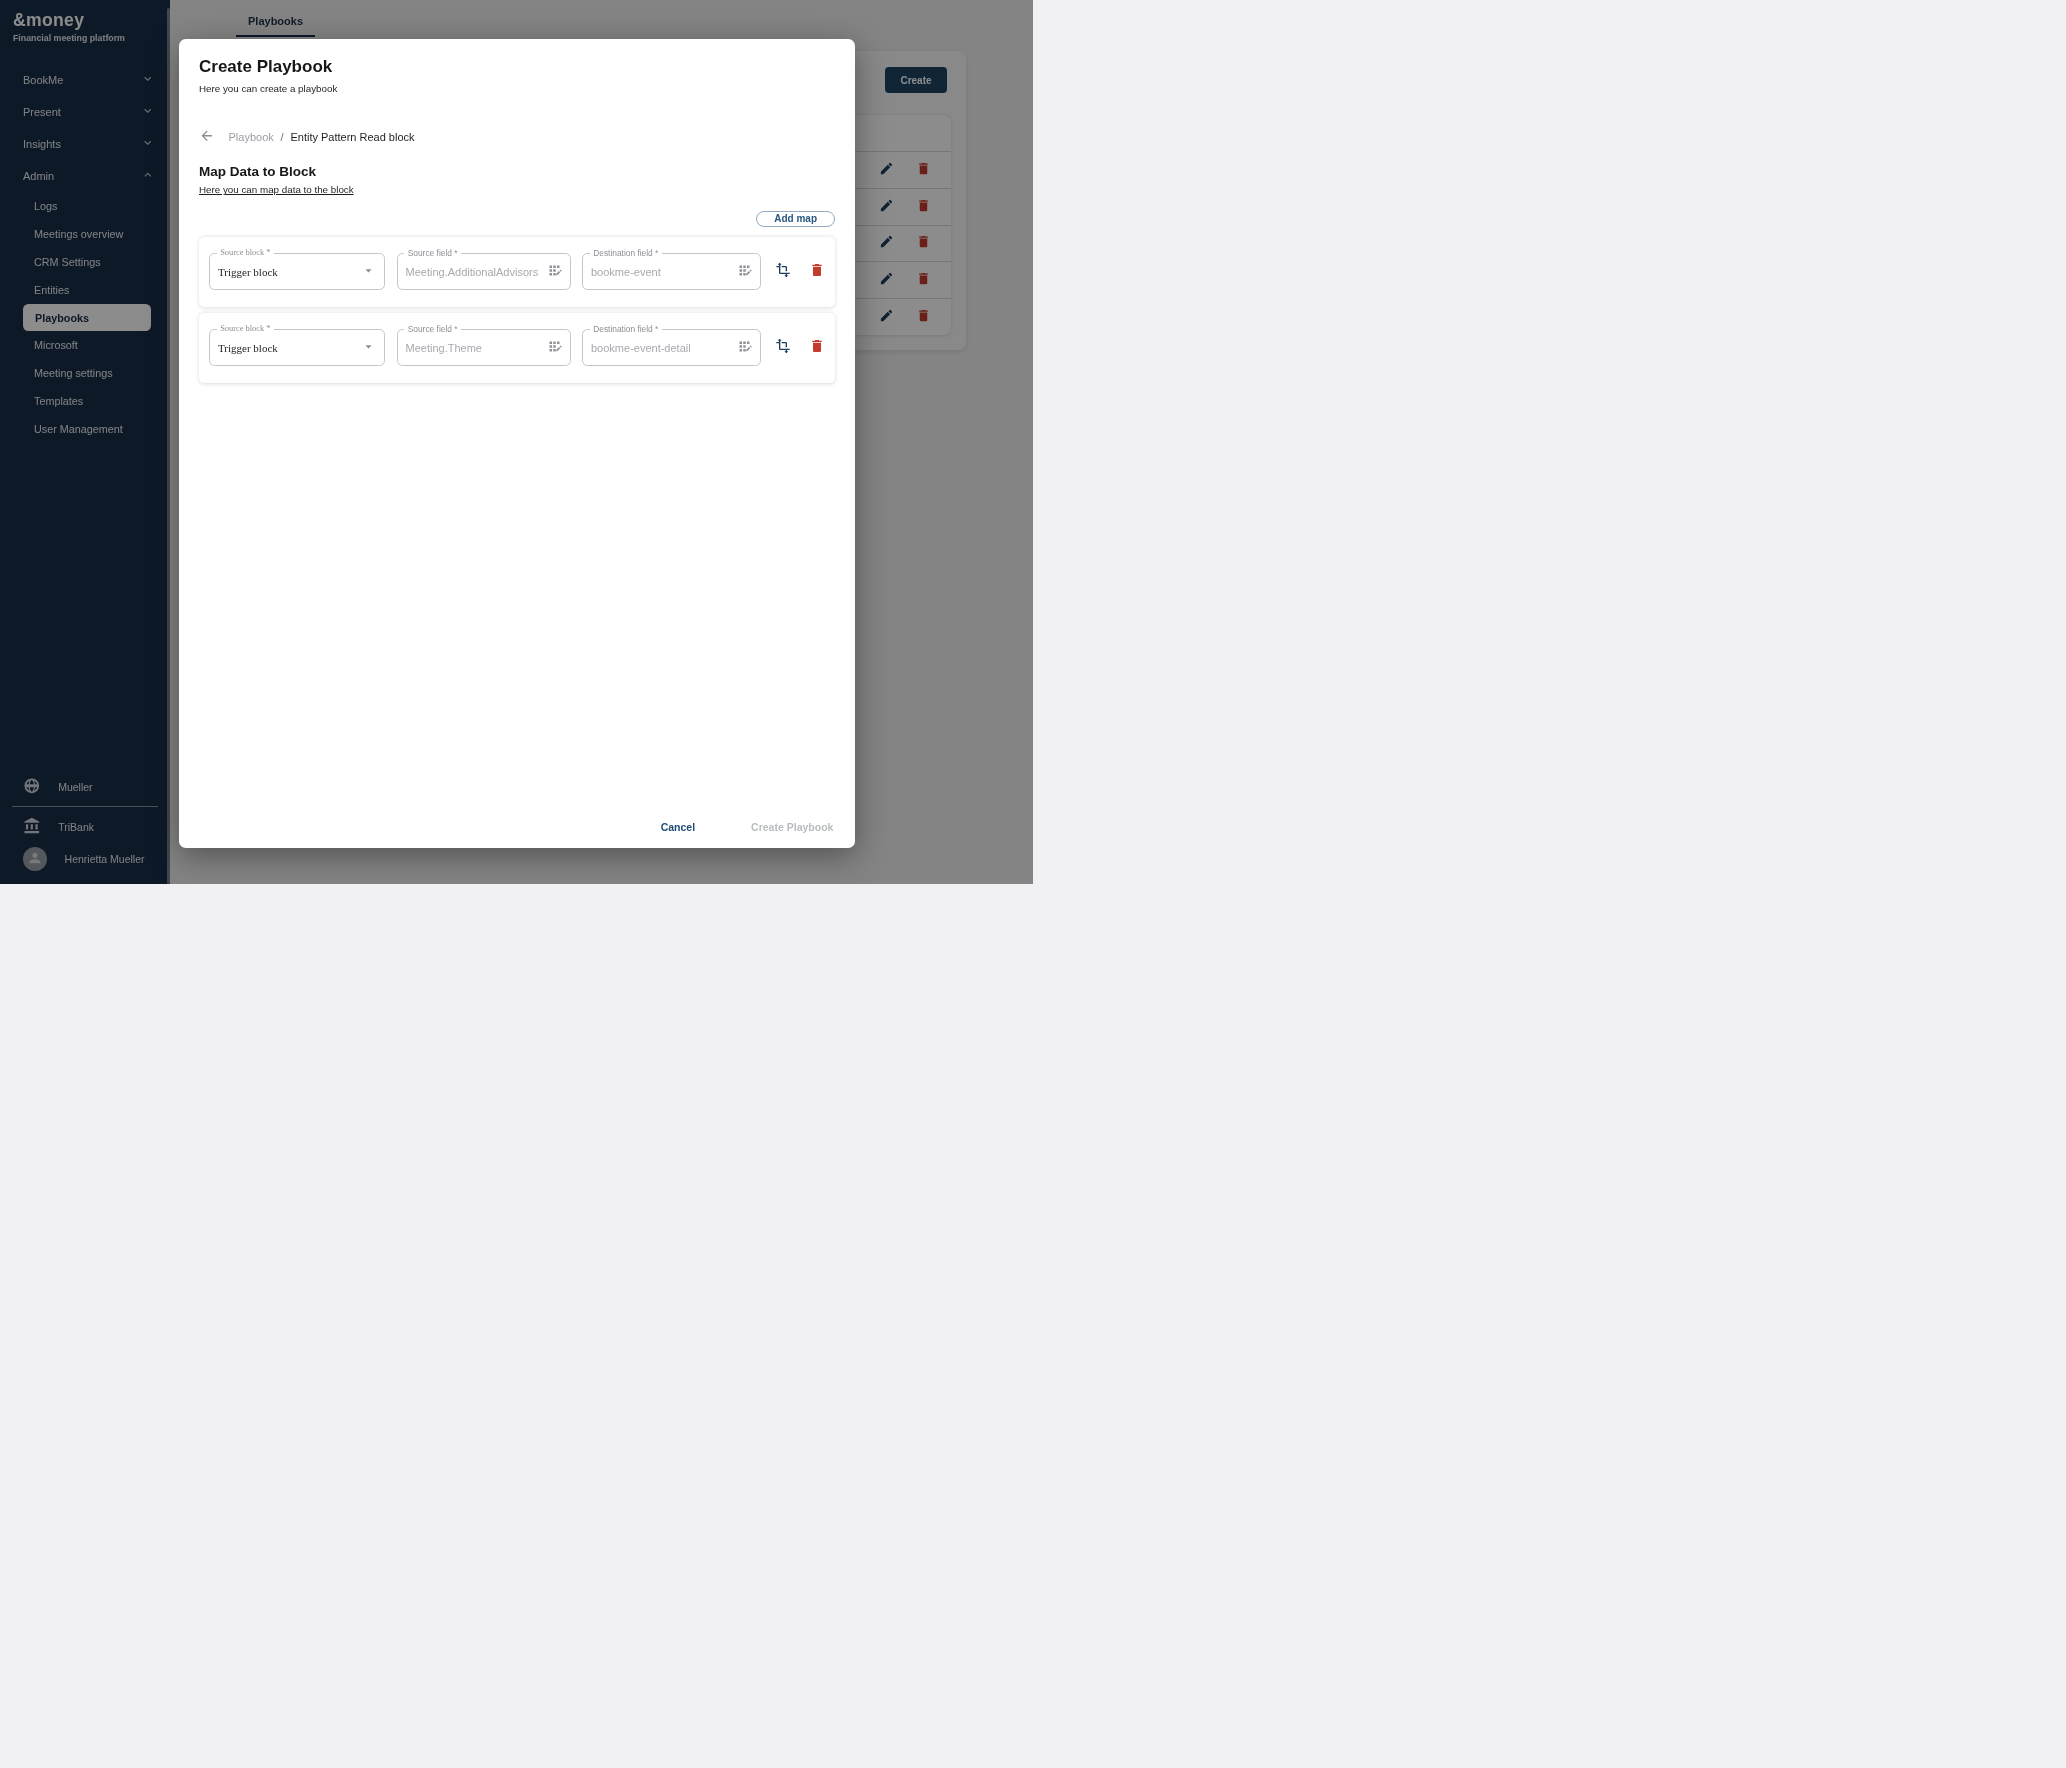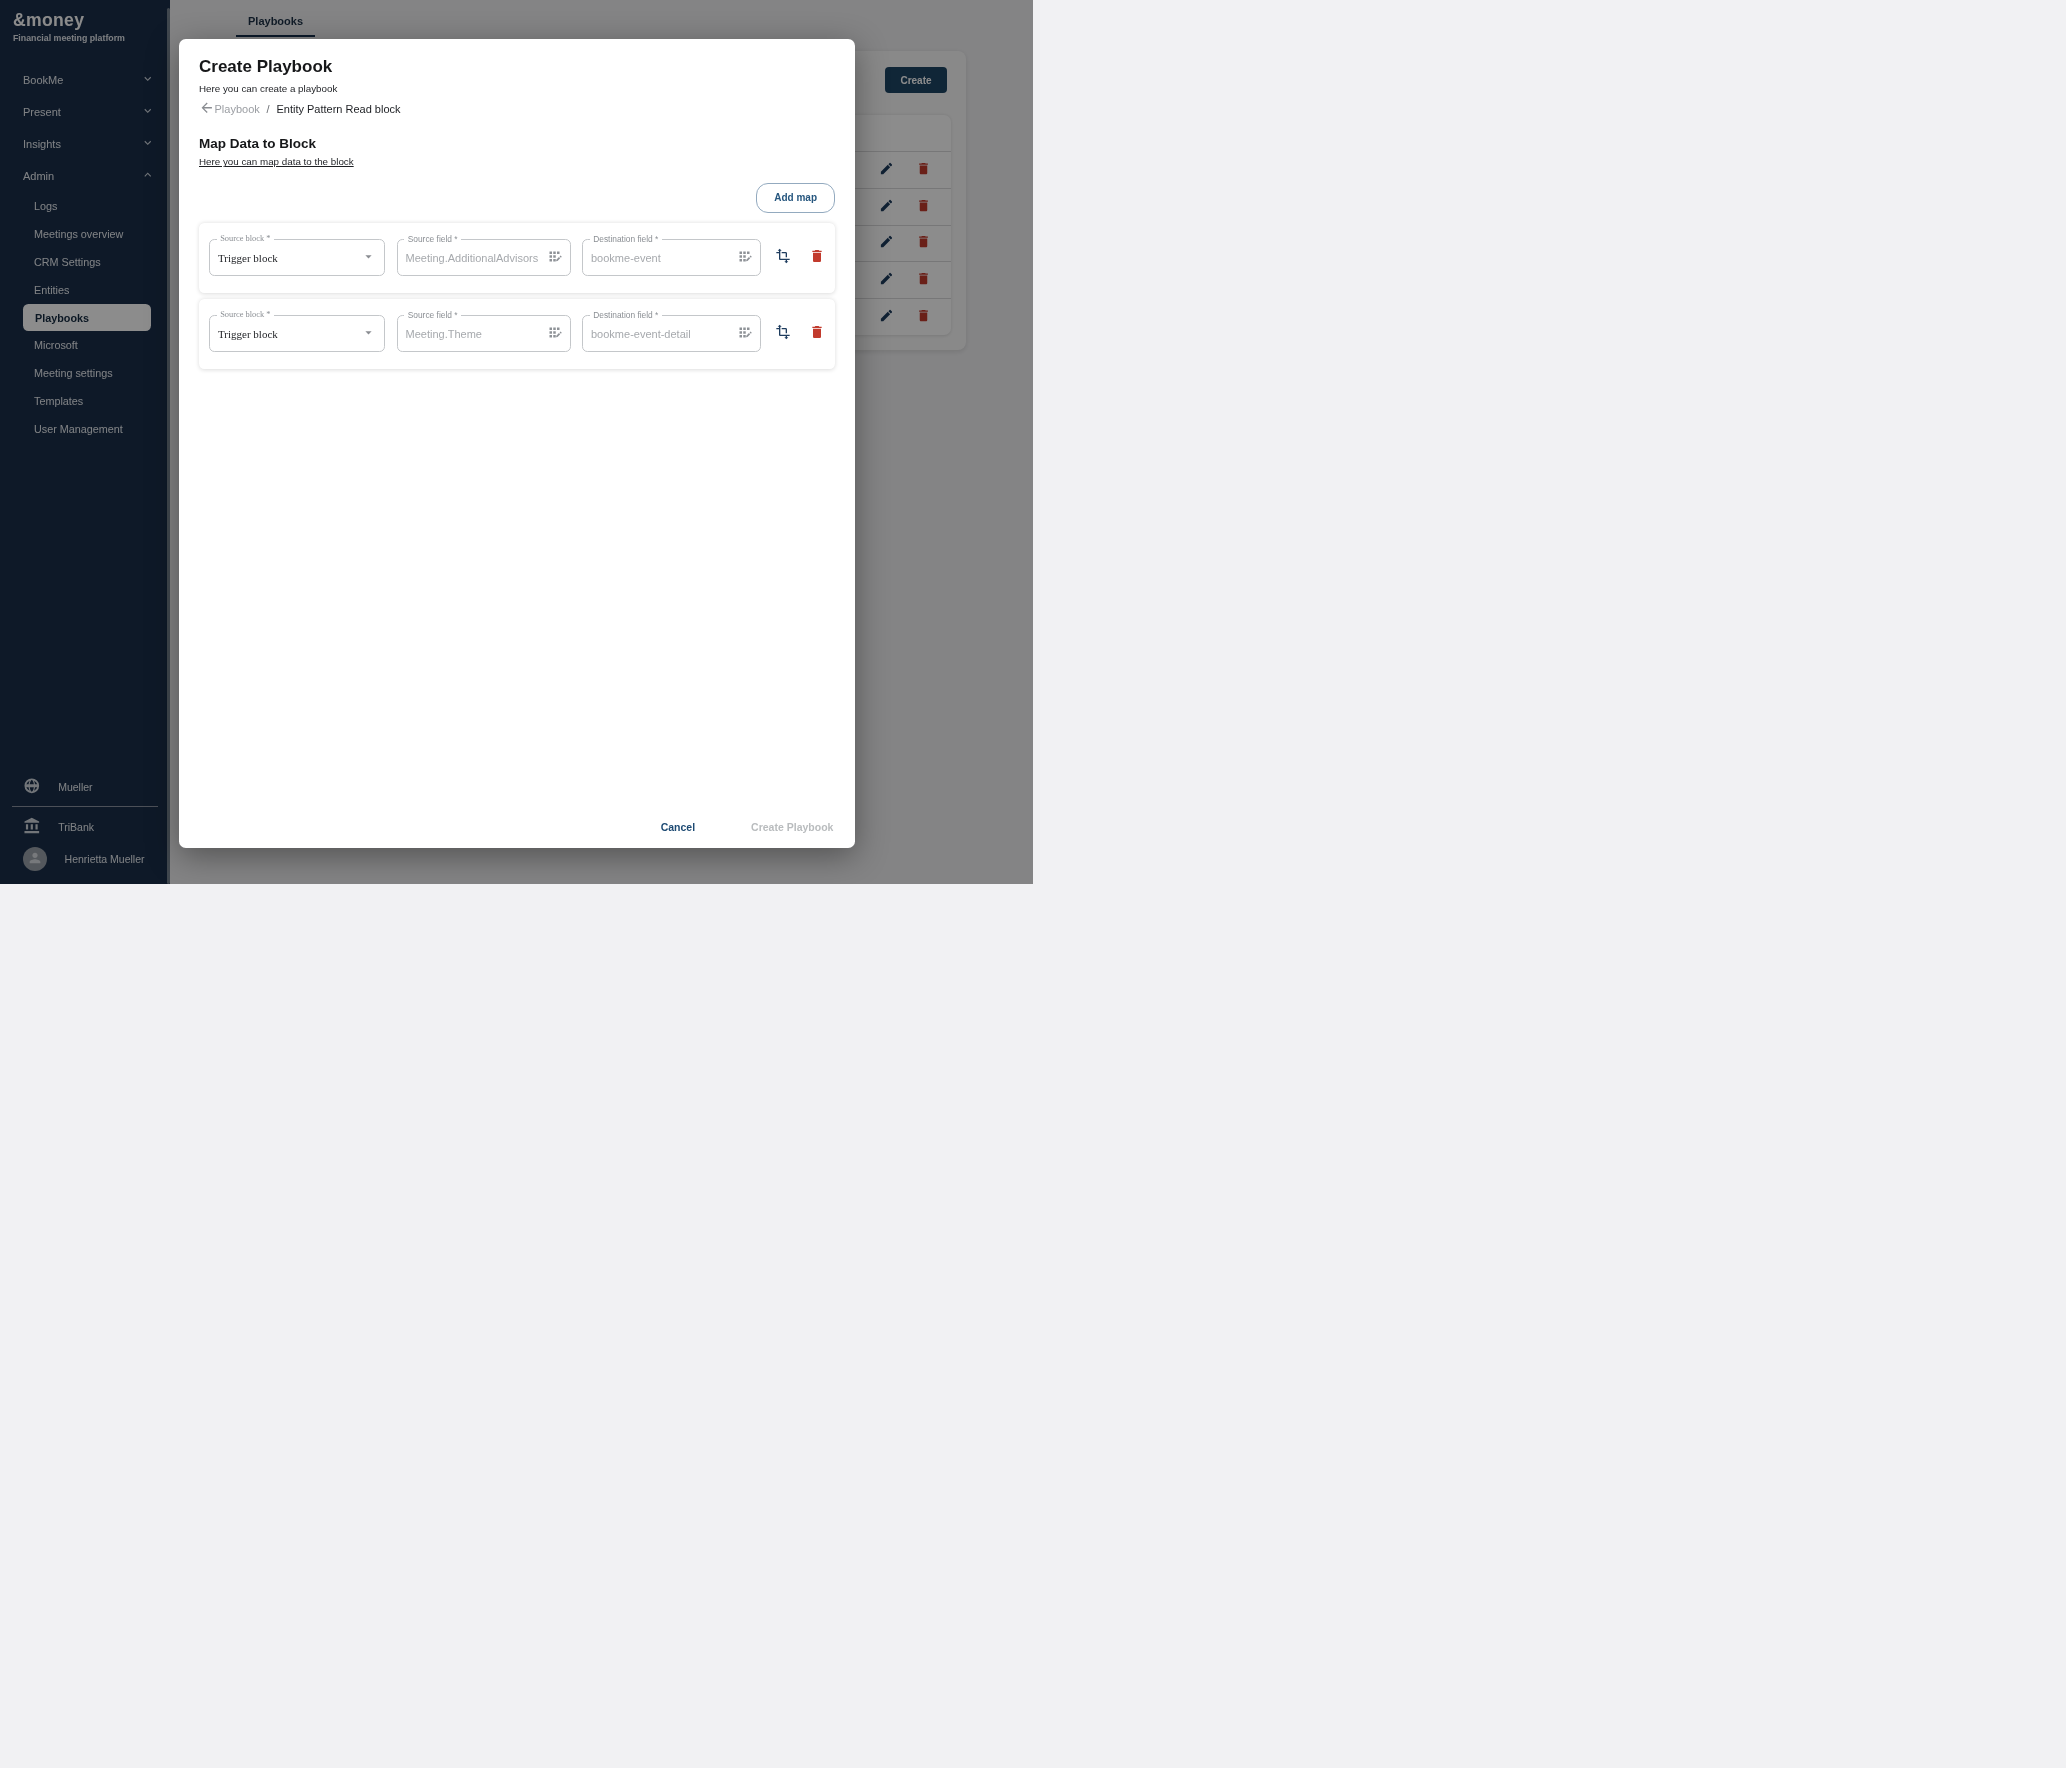--- a/index.html
+++ b/index.html
@@ -56,31 +56,31 @@
 
   
   .dim { position:absolute; inset:0; background:rgba(0,0,0,0.45); z-index:5; }
 
   
   .modal { position:absolute; left:179px; top:39px; width:676px; height:809px;
            background:#ffffff; border-radius:6.8px; z-index:10;
            box-shadow:0 8px 32px rgba(0,0,0,.38); padding:17.6px 20px; }
   .m-title { font-size:17px; font-weight:bold; color:#161719; }
   .m-sub { font-size:9.8px; color:#1d1f23; margin-top:6px; }
-  .breadcrumb { display:flex; align-items:center; margin-top:6px; }
+  .breadcrumb { display:flex; align-items:center; margin-top:34px; gap:14px; }
   .breadcrumb .back { background:none; border:none; cursor:pointer; display:flex; }
   .breadcrumb .back svg { width:15.5px; height:15.5px; fill:#8a8d92; }
   .crumbs { display:flex; align-items:center; gap:6.8px; font-size:11px; }
   .crumb-parent { color:#9b9ea3; cursor:pointer; }
   .crumb-sep { color:#6d7075; }
   .crumb-current { color:#1d1f23; }
   .sec-title { font-size:13.5px; font-weight:bold; color:#161719; margin-top:18px; }
   .sec-sub { font-size:9.8px; color:#1d1f23; margin-top:5.4px;text-decoration:underline; }
   .addmap-row { display:flex; justify-content:flex-end; margin-top:15.5px; }
-  .addmap-btn { height:30px; padding:0 17px; background:#fff; color:#27577f;
+  .addmap-btn { height:16px; padding:0 17px; background:#fff; color:#27577f;
                 font-size:10px; font-weight:bold; border:1px solid #93aabf;
                 border-radius:12px; cursor:pointer; }
   .map-card { margin-top:10px; height:70px; border-radius:5.4px; background:#fff;
               box-shadow:0 0.7px 4.7px rgba(0,0,0,.14); display:flex; align-items:center;
               padding:0 10px; gap:11.5px; }
   .map-card + .map-card { margin-top:6px; }
   .field { position:relative; height:37px; border:0.7px solid #c4c7ca; border-radius:5.4px;
            background:#fff; display:flex; align-items:center; padding:0 8px; }
   .flabel { position:absolute; top:-6px; left:6.8px; background:#fff; padding:0 3.4px;
             font-size:8.4px; color:#8b8f94; white-space:nowrap; }

